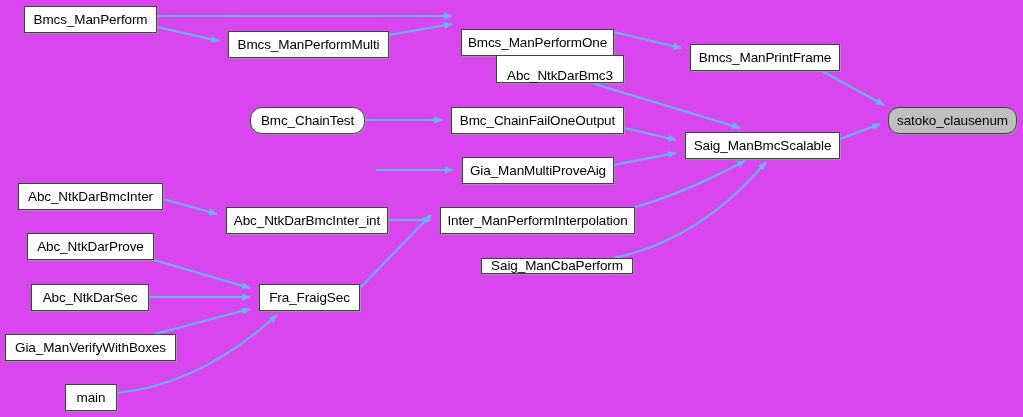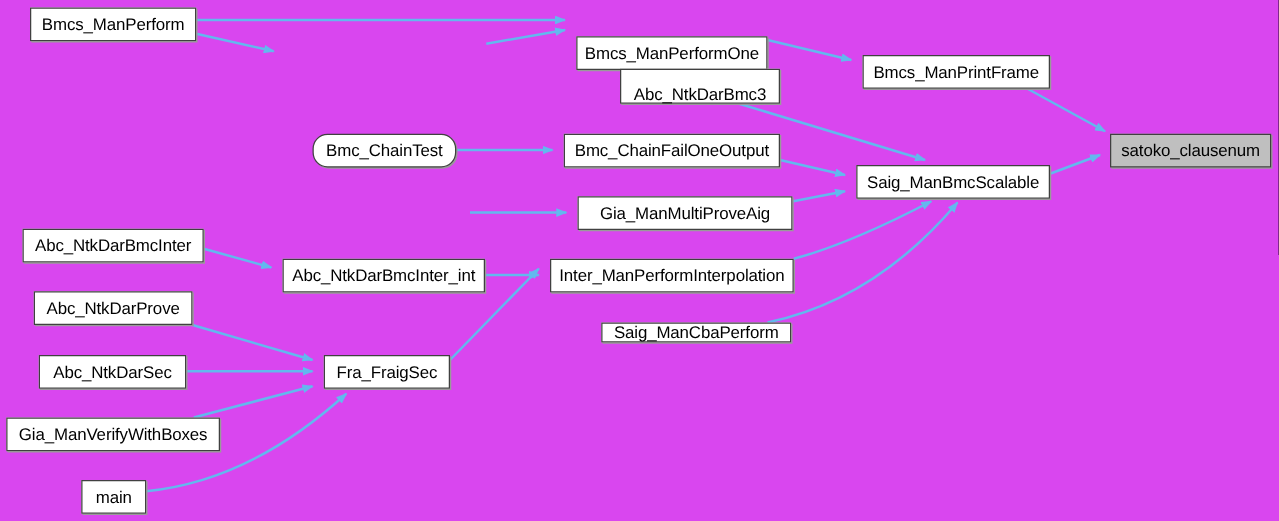--- a/index.html
+++ b/index.html
@@ -42,20 +42,21 @@
     box-shadow: 1px 1px 0 0 #9a9a9a;
     color: #000000;
     font-size: 13.5px;
     line-height: 1;
     white-space: nowrap;
     letter-spacing: -0.1px;
     cursor: pointer;
   }
   .node.highlight {
     background: #bfbfbf;
+    border-radius: 11px;
   }
   .node-label {
     display: block;
     padding: 0 2px;
   }
 </style>
 </head>
 <body>
 
 <div id="graph-root">
@@ -87,20 +88,23 @@
         <path d="M155,334 L250,309" fill="none" stroke="#63b8ee" stroke-width="2" marker-end="url(#arrowhead)"></path>
         <path d="M117,393 Q200,385 277,315" fill="none" stroke="#63b8ee" stroke-width="2" marker-end="url(#arrowhead)"></path>
         <path d="M360,288 L431,215" fill="none" stroke="#63b8ee" stroke-width="2" marker-end="url(#arrowhead)"></path>
       </g>
   </svg>
 
   <div id="node-layer">
       <div class="node" style="left: 24px; top: 6px; width: 133px; height: 27px;">
         <span class="node-label">Bmcs_ManPerform</span>
       </div>
+      <div class="node" style="left: 228px; top: 31px; width: 161px; height: 27px;">
+        <span class="node-label">Bmcs_ManPerformMulti</span>
+      </div>
       <div class="node" style="left: 461px; top: 5px; width: 153px; height: 27px; margin-top: 24px;">
         <span class="node-label">Bmcs_ManPerformOne</span>
       </div>
       <div class="node" style="left: 690px; top: 44px; width: 150px; height: 27px;">
         <span class="node-label">Bmcs_ManPrintFrame</span>
       </div>
       <div class="node" style="left: 496px; top: 55px; width: 128px; height: 28px; align-items: flex-end;">
         <span class="node-label">Abc_NtkDarBmc3</span>
       </div>
       <div class="node highlight" style="left: 888px; top: 107px; width: 129px; height: 27px;">
@@ -108,21 +112,21 @@
       </div>
       <div class="node" style="left: 250px; top: 107px; width: 115px; height: 27px; border-radius: 12px;">
         <span class="node-label">Bmc_ChainTest</span>
       </div>
       <div class="node" style="left: 451px; top: 107px; width: 173px; height: 27px;">
         <span class="node-label">Bmc_ChainFailOneOutput</span>
       </div>
       <div class="node" style="left: 685px; top: 132px; width: 155px; height: 27px;">
         <span class="node-label">Saig_ManBmcScalable</span>
       </div>
-      <div class="node" style="left: 462px; top: 157px; width: 172px; height: 27px;">
+      <div class="node" style="left: 462px; top: 157px; width: 152px; height: 27px;">
         <span class="node-label">Gia_ManMultiProveAig</span>
       </div>
       <div class="node" style="left: 18px; top: 183px; width: 145px; height: 27px;">
         <span class="node-label">Abc_NtkDarBmcInter</span>
       </div>
       <div class="node" style="left: 226px; top: 207px; width: 162px; height: 27px; text-align: center;">
         <span class="node-label">Abc_NtkDarBmcInter_int</span>
       </div>
       <div class="node" style="left: 440px; top: 207px; width: 195px; height: 27px;">
         <span class="node-label">Inter_ManPerformInterpolation</span>

